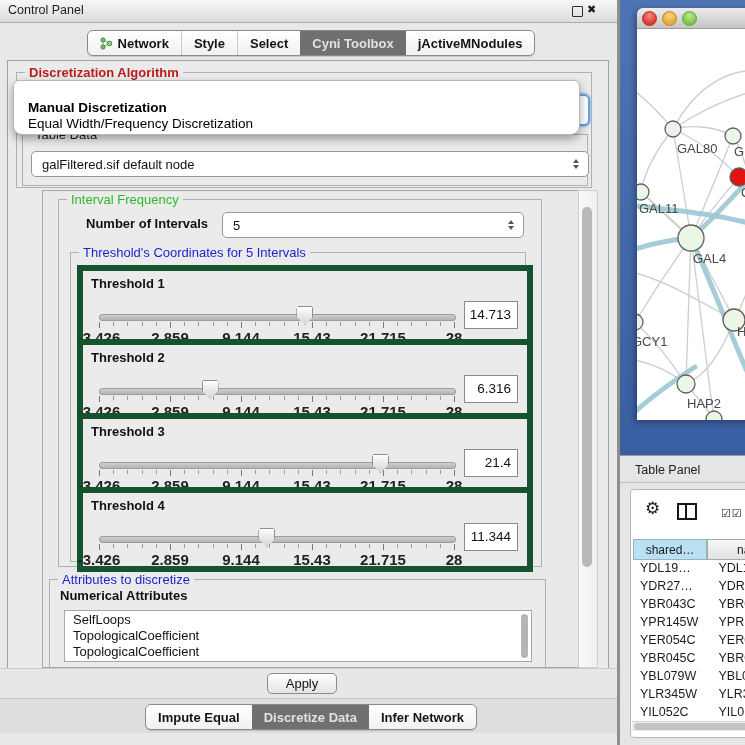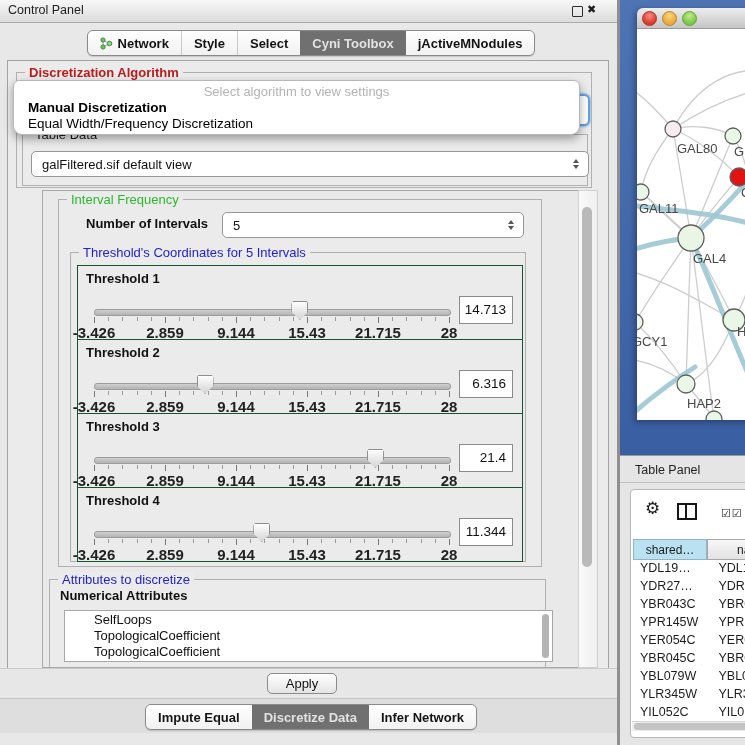--- a/index.html
+++ b/index.html
@@ -47,33 +47,33 @@
   .popup .opt.b{font-weight:bold;}
   .focus-frag{left:552px;top:94px;width:34px;height:28px;border:2px solid #64a0dc;border-radius:6px;
               background:#fff;box-shadow:0 0 2px 1px #93bde6;z-index:30;}
 
   
   .scrollpane{left:42px;top:190px;width:535px;height:476px;border:1px solid #a8a8a8;background:#e9e9e9;overflow:hidden;}
   .vscroll{left:578px;top:190px;width:18px;height:476px;background:linear-gradient(90deg,#fafafa,#efefef);border:1px solid #cfcfcf;}
   .vscroll .thumb{position:absolute;left:3px;top:16px;width:10px;height:360px;border-radius:5px;background:#b9b9b9;}
 
   
-  .thr-panel{position:absolute;left:6px;width:444px;height:73px;border:1px solid #14532d;background:#ebebeb;}
+  .thr-panel{position:absolute;left:6px;width:444px;height:73px;border:6px solid #14532d;background:#ebebeb;}
   .thr-title{position:absolute;left:8px;top:5px;font-size:13px;font-weight:bold;color:#111;}
   .thr-track{position:absolute;left:16px;top:43px;width:355px;height:5px;border:1px solid #9d9d9d;border-radius:3px;
              background:linear-gradient(#cfcfcf,#b3b3b3);}
   .thr-thumb{position:absolute;top:35px;width:15px;height:17px;background:linear-gradient(#fefefe,#d5d5d5);
              border:1px solid #8e8e8e;clip-path:polygon(10% 0,90% 0,100% 15%,100% 55%,50% 100%,0 55%,0 15%);}
   .tick{position:absolute;width:1px;background:#8f8f8f;}
   .thr-scale span{position:absolute;top:58px;transform:translateX(-50%);font-size:15px;font-weight:bold;color:#222;white-space:nowrap;}
   .thr-value{position:absolute;left:381px;top:30px;width:46px;height:26px;background:#fff;border:1px solid #8a8a8a;
              font-size:13.5px;line-height:26px;text-align:right;padding-right:6px;color:#111;}
 
   
-  .attr-list{position:absolute;left:14px;top:30px;width:466px;height:50px;background:#fff;border:1px solid #a7a7a7;overflow:hidden;padding-left:21px;}
+  .attr-list{position:absolute;left:14px;top:30px;width:466px;height:50px;background:#fff;border:1px solid #a7a7a7;overflow:hidden;}
   .attr-item{font-size:13px;padding:1px 0 0 8px;line-height:15px;color:#111;white-space:nowrap;}
   .attr-scroll{position:absolute;right:3px;top:3px;width:7px;height:44px;border-radius:4px;background:#b5b5b5;}
 
   
   .apply-strip{left:0;top:668px;width:622px;height:30px;background:#e7e7e7;border-top:1px solid #cacaca;}
   .apply-btn{position:absolute;left:267px;top:4px;width:70px;height:21px;border:1px solid #8b8b8b;border-radius:5px;
              background:linear-gradient(#ffffff,#e4e4e4);font-size:13px;font-family:inherit;color:#111;}
   .bottom-strip{left:0;top:698px;width:622px;height:34px;background:#dedede;border-top:1px solid #c4c4c4;}
 
   
@@ -149,29 +149,28 @@
 
 <div class="abs content-panel"></div>
 
 <div class="groupbox" style="left:16px;top:72px;width:574px;height:114px;">
   <span class="gb-label gb-dark">Discretization Algorithm</span>
 </div>
 
 <div class="abs focus-frag"></div>
 
 <div class="abs popup">
-  <div class="hint">Select algorithm to view settings</div>
   <div class="opt b" style="top:19px">Manual Discretization</div>
   <div class="opt" style="top:35px">Equal Width/Frequency Discretization</div>
 </div>
 
 <div class="groupbox" style="left:22px;top:134px;width:564px;height:50px;background:#ebebeb;">
   <span class="gb-label gb-dark" style="font-weight:normal;color:#1c1c1c">Table Data</span>
   <div class="combo" style="left:8px;top:16px;width:546px;height:24px;">
-    <span>galFiltered.sif default view</span>
+    <span>galFiltered.sif default node</span>
     <span class="stepper">
         <span class="up"></span>
         <span class="dn"></span>
       </span>
   </div>
 </div>
 
 <div class="abs scrollpane">
 
   <div class="groupbox" style="left:15px;top:8px;width:482px;height:366px;background:#ebebeb">

